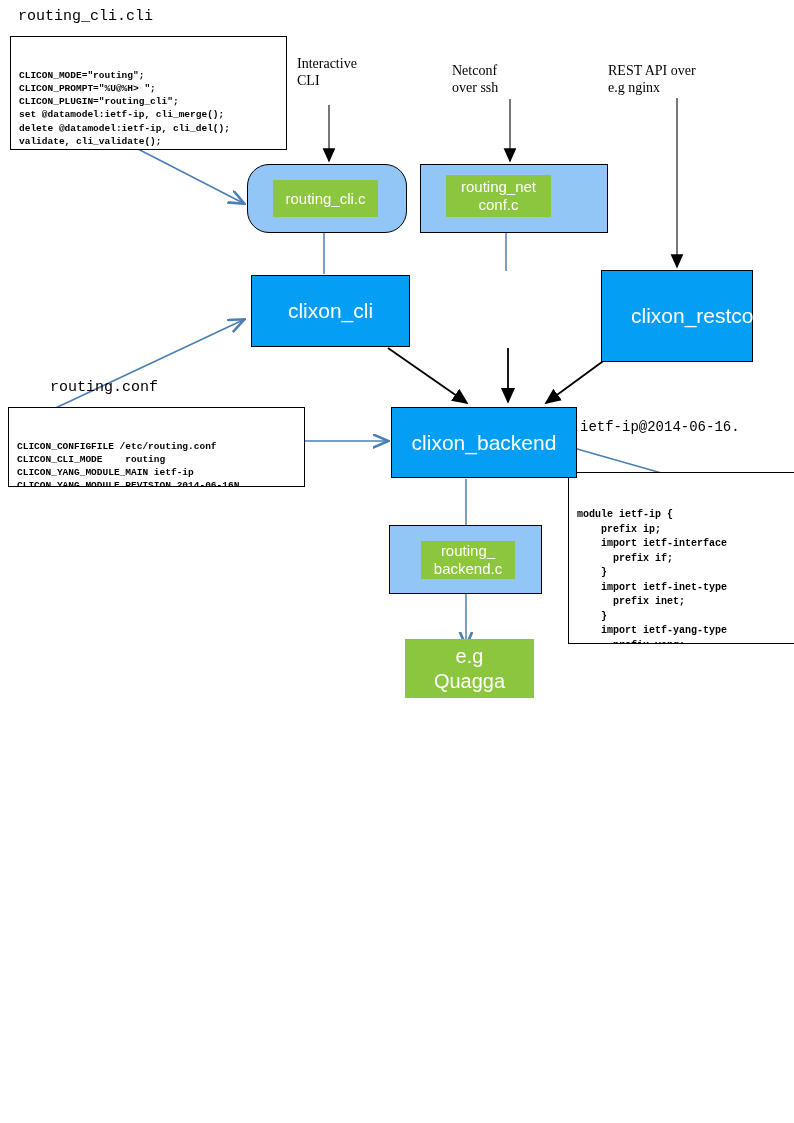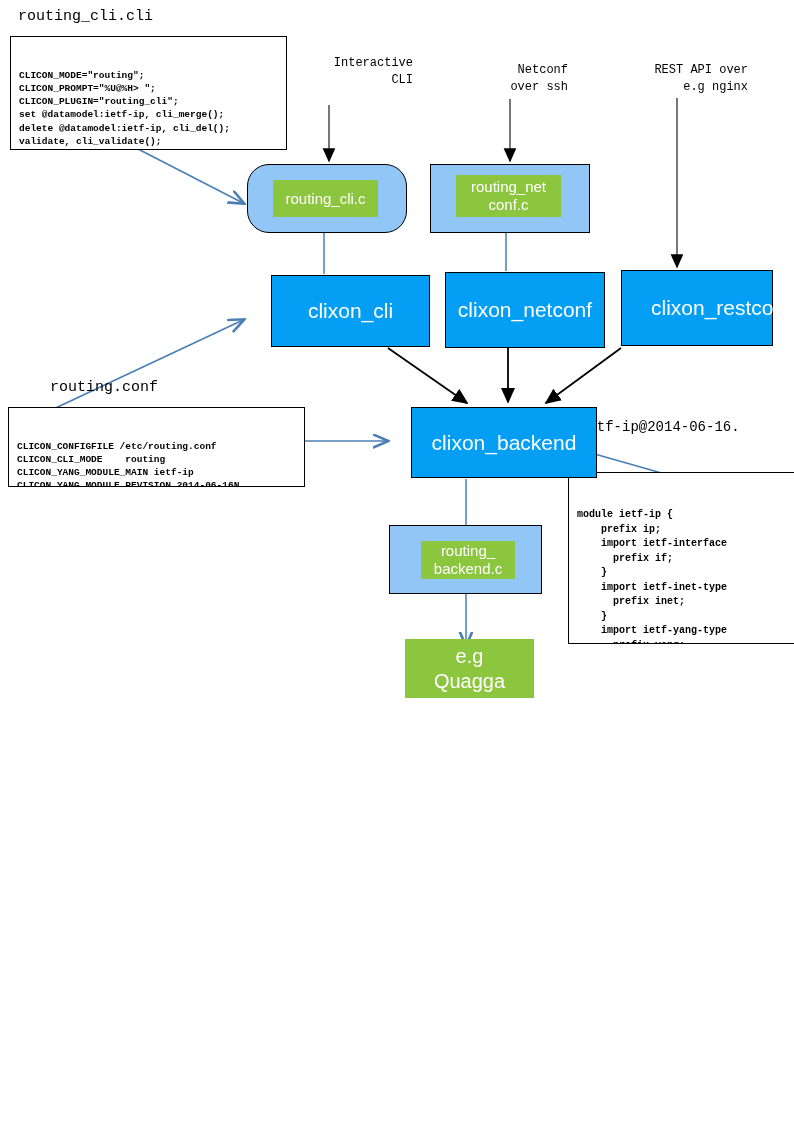--- a/index.html
+++ b/index.html
@@ -17,26 +17,26 @@
   }
   .mono-title {
     position: absolute;
     font-family: "Liberation Mono", monospace;
     font-size: 15px;
     color: #000000;
     white-space: pre;
   }
   .mono-label {
     position: absolute;
-    font-family: Liberation Mono, monospace;
-    font-size: 12px;
+    font-family: Liberation Serif, serif;
+    font-size: 14px;
     line-height: 17px;
     color: #000000;
     white-space: pre;
-    text-align: right;
+    text-align: left;
   }
   .code-box {
     position: absolute;
     border: 1.5px solid #000000;
     background: #ffffff;
     box-sizing: border-box;
     font-family: "Liberation Mono", monospace;
     font-size: 9.5px;
     line-height: 13.1px;
     color: #000000;
@@ -54,21 +54,20 @@
     border: 1.5px solid #000000;
     box-sizing: border-box;
     color: #ffffff;
     font-family: "Liberation Sans", sans-serif;
     font-size: 21px;
     display: flex;
     align-items: center;
     justify-content: center;
     white-space: nowrap;
     overflow: visible;
-    margin-left: 20px;
   }
   .plugin-host {
     position: absolute;
     background: #91c6f7;
     border: 1.5px solid #000000;
     box-sizing: border-box;
   }
   .plugin-green {
     position: absolute;
     background: #8cc63e;
@@ -191,34 +190,33 @@
   <div class="mono-label" style="left:452px; top:62px; width:116px;">Netconf
 over ssh</div>
 
   <div class="mono-label" style="left:608px; top:62px; width:140px;">REST API over
 e.g nginx</div>
 
   <div class="plugin-host" style="left:247px; top:164px; width:160px; height:69px;border-radius:22px;">
     <div class="plugin-green" style="left:25px; top:15px; width:105px; height:37px;">routing_cli.c</div>
   </div>
 
-  <div class="plugin-host" style="left:430px; top:164px; width:160px; height:69px;">
+  <div class="plugin-host" style="left:420px; top:164px; width:188px; height:69px;">
     <div class="plugin-green" style="left:25px; top:10px; width:105px; height:42px; white-space:pre;">routing_net
 conf.c</div>
   </div>
 
   <div class="plugin-host" style="left:389px; top:525px; width:153px; height:69px;">
     <div class="plugin-green" style="left:31px; top:15px; width:94px; height:38px; white-space:pre;">routing_
 backend.c</div>
   </div>
 
   <div class="proc-box" style="left:251px; top:275px; width:159px; height:72px;">clixon_cli</div>
 
-  <div class="proc-box" style="left:425px; top:272px; width:160px; height:76px;">clixon_netconf</div>
-
-  <div class="proc-box" style="left:601px; top:270px; width:152px; height:76px;padding-left:48px;">clixon_restconf</div>
+
+  <div class="proc-box" style="left:601px; top:270px; width:152px; height:92px;padding-left:48px;">clixon_restconf</div>
 
   <div class="proc-box" style="left:391px; top:407px; width:186px; height:71px;">clixon_backend</div>
 
   <div class="green-box" style="left:405px; top:639px; width:129px; height:59px; white-space:pre;">e.g
 Quagga</div>
 
 </div>
 
 </body></html>

